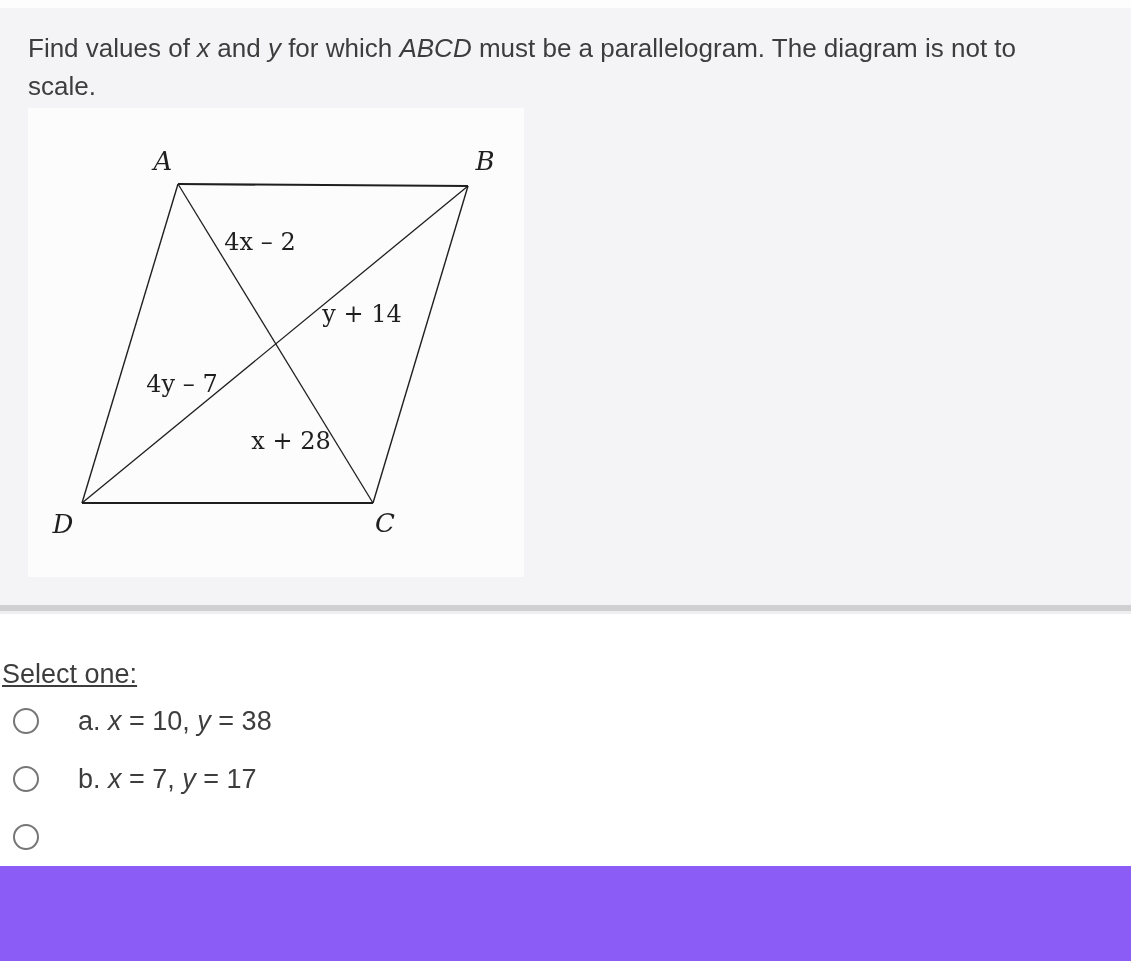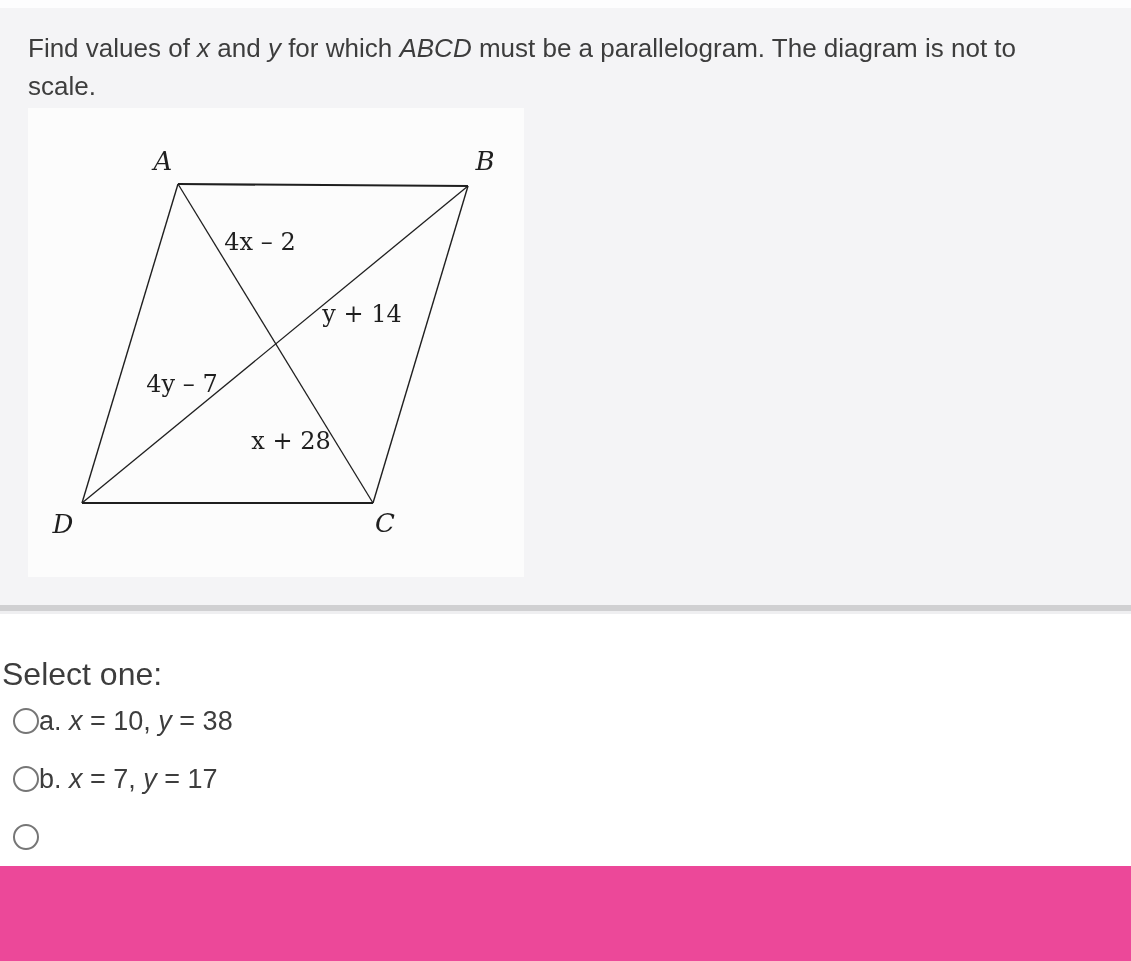--- a/index.html
+++ b/index.html
@@ -3,21 +3,21 @@
 <meta charset="utf-8">
 <style>
   * { margin: 0; padding: 0; box-sizing: border-box; }
   html, body { background: #ffffff; }
   body { font-family: "Liberation Sans", sans-serif; color: #3d3d3d; }
   .screen {
     position: relative;
     width: 1131px;
     height: 961px;
     overflow: hidden;
-    background: #ec4899;
+    background: #8b5cf6;
   }
   .top-strip { height: 8px; background: #fdfdfe; }
   .question-section {
     background: #f4f4f6;
     padding: 21px 0 28px 28px;
   }
   .question-text { font-size: 26px; line-height: 38px; color: #3d3d3d; }
   .q-line { white-space: nowrap; }
   .it { font-style: italic; }
   .diagram-box {
@@ -37,37 +37,38 @@
     font-style: italic;
     font-size: 26px;
     fill: #1f1f1f;
   }
   .divider { height: 6px; background: #d0d0d2; }
   .divider-fade { height: 3px; background: #efeff1; }
   .answer-section {
     background: #ffffff;
     padding: 42px 0 0 2px;
   }
-  .select-prompt { font-size: 32px; line-height: 36px; color: #3d3d3d; }
+  .select-prompt { font-size: 27px; line-height: 36px; color: #3d3d3d; text-decoration: underline; }
   .option-row {
     display: flex;
     align-items: center;
     height: 58px;
     padding-left: 11px;
     cursor: pointer;
   }
   .radio-circle {
     width: 26px;
     height: 26px;
     border: 2px solid #767676;
     border-radius: 50%;
     background: #ffffff;
     flex: 0 0 auto;
   }
   .option-label {
+    margin-left: 39px;
     font-size: 27px;
     color: #3d3d3d;
   }
 </style>
 </head>
 <body>
 
 <div class="screen">
 
   <div class="top-strip"></div>

